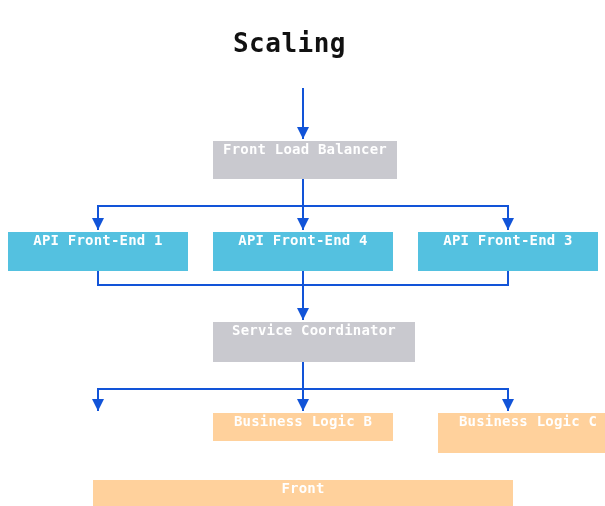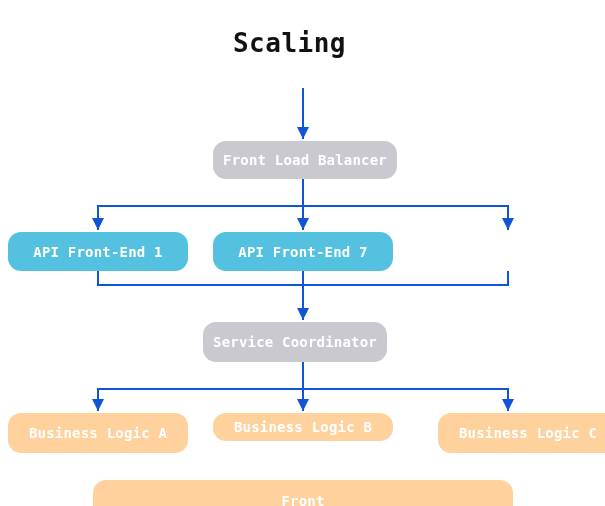--- a/index.html
+++ b/index.html
@@ -37,24 +37,23 @@
     stroke:var(--arrow-blue);
     stroke-width:2px;
   }
   .edges .arrowhead{
     fill:var(--arrow-blue);
     stroke:none;
   }
   .node{
     position:absolute;
     display:flex;
-    align-items:center;
+    align-items:flex-start;
     justify-content:center;
     box-sizing:border-box;
-    border-radius:13px;
   }
   .node .node-label{
     font-size:14px;
     font-weight:bold;
     letter-spacing:0.2px;
     color:var(--node-text);
     white-space:nowrap;
   }
   .node.gray{background:var(--box-gray);}
   .node.cyan{background:var(--box-cyan);}
@@ -87,31 +86,31 @@
 
   <div class="node gray" style="left:213px;top:117px;width:184px;height:38px">
     <span class="node-label">Front Load Balancer</span>
   </div>
 
   <div class="node cyan" style="left:8px;top:208px;width:180px;height:39px">
     <span class="node-label">API Front-End 1</span>
   </div>
 
   <div class="node cyan" style="left:213px;top:208px;width:180px;height:39px">
-    <span class="node-label">API Front-End 7</span>
+    <span class="node-label">API Front-End 4</span>
   </div>
 
+  <div class="node cyan" style="left:418px;top:208px;width:180px;height:39px">
+    <span class="node-label">API Front-End 3</span>
+  </div>
 
-  <div class="node gray" style="left:203px;top:298px;width:184px;height:40px">
+  <div class="node gray" style="left:213px;top:298px;width:202px;height:40px">
     <span class="node-label">Service Coordinator</span>
   </div>
 
-  <div class="node orange" style="left:8px;top:389px;width:180px;height:40px">
-    <span class="node-label">Business Logic A</span>
-  </div>
 
   <div class="node orange" style="left:213px;top:389px;width:180px;height:28px">
     <span class="node-label">Business Logic B</span>
   </div>
 
   <div class="node orange" style="left:438px;top:389px;width:180px;height:40px">
     <span class="node-label">Business Logic C</span>
   </div>
 
   <div class="node orange" style="left:93px;top:456px;width:420px;height:42px">

